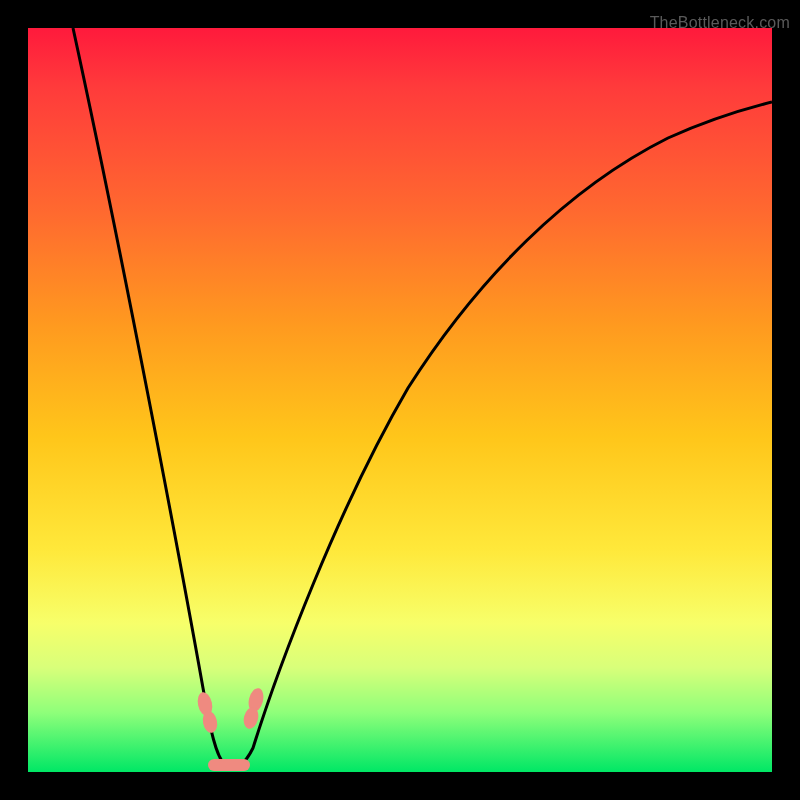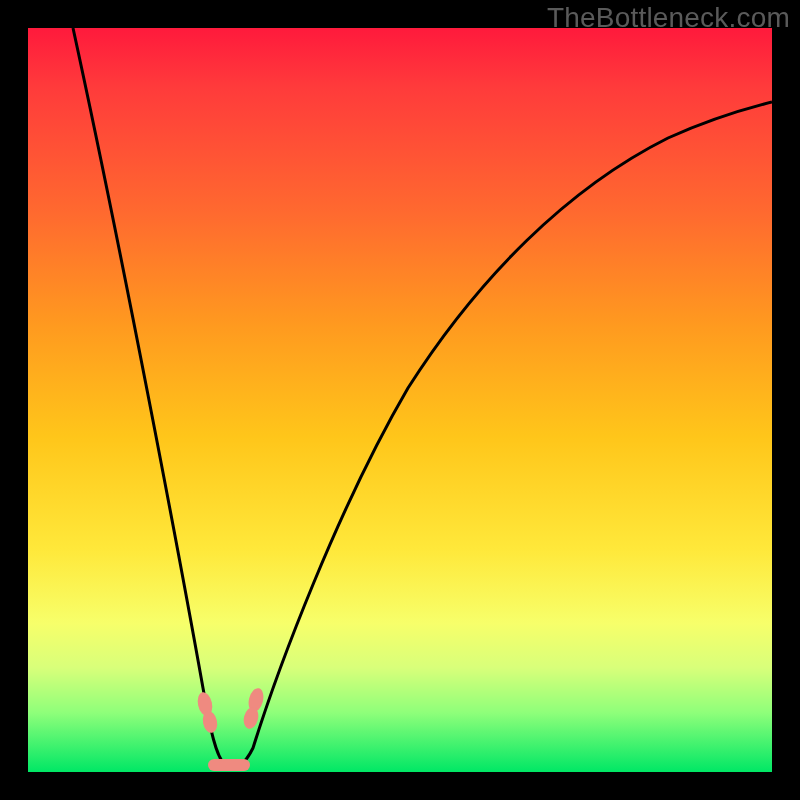--- a/index.html
+++ b/index.html
@@ -24,24 +24,24 @@
       #ff9a1f 40%,
       #ffc61a 55%,
       #ffe83a 70%,
       #f7ff6a 80%,
       #d8ff7a 86%,
       #8fff7a 92%,
       #00e765 100%);
   }
   .watermark {
     position: absolute;
-    top: 2px;
+    top: 14px;
     right: 10px;
     color: #5a5a5a;
-    font-size: 28px;
+    font-size: 16px;
     font-weight: 500;
     letter-spacing: 0.2px;
     user-select: none;
   }
   svg.curve {
     position: absolute;
     left: 0;
     top: 0;
     width: 744px;
     height: 744px;

